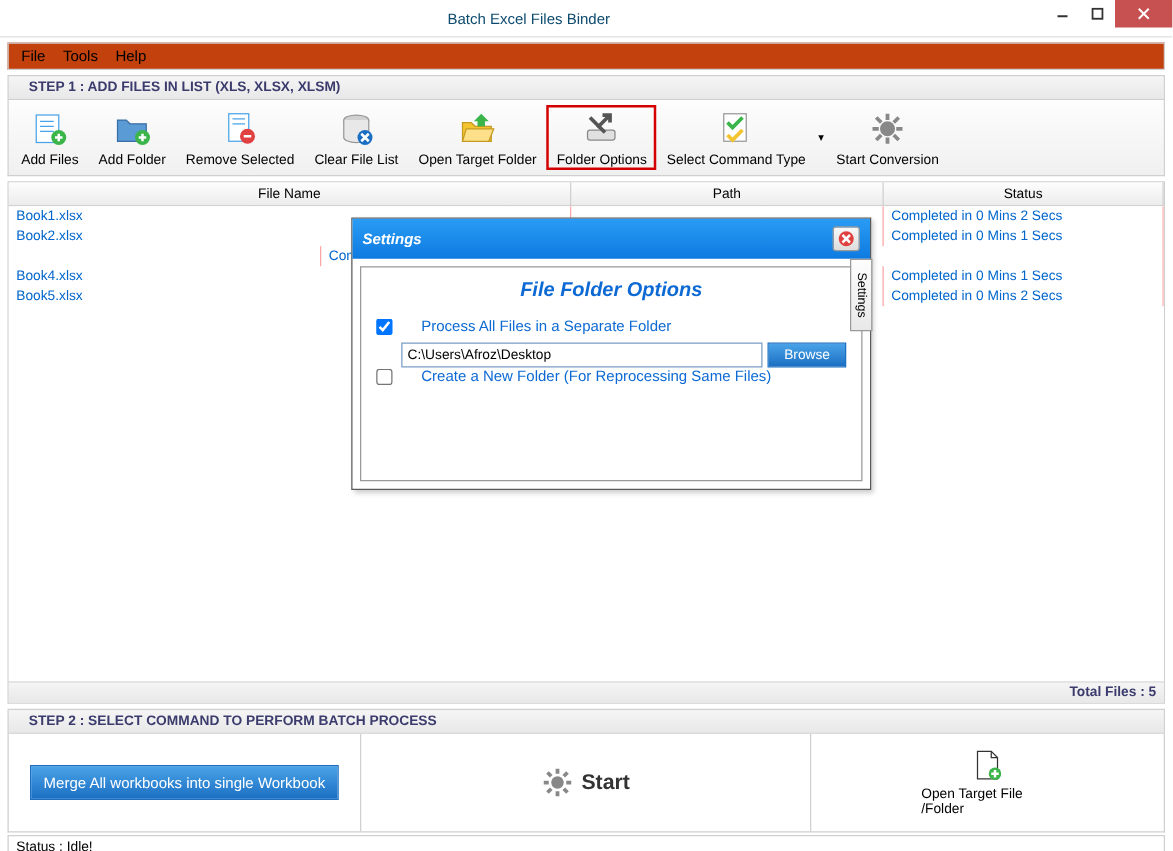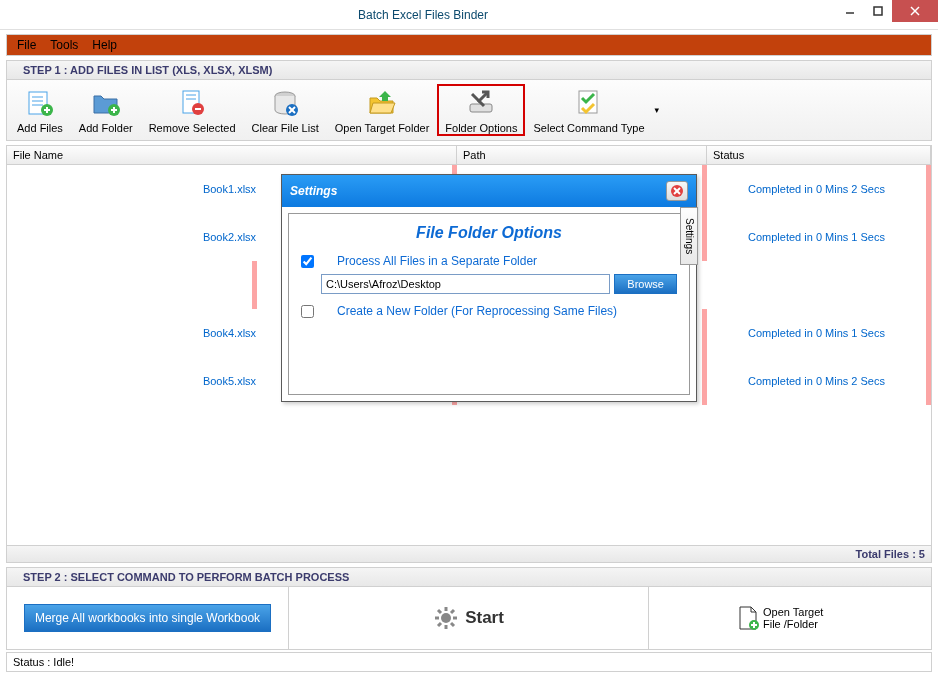--- a/index.html
+++ b/index.html
@@ -22,51 +22,51 @@
 
 
 .toolbar { margin: 0 6px; background: linear-gradient(#fdfdfd,#f0f0f0); border: 1px solid #d0d0d0; border-top: none; display: flex; padding: 4px 2px; }
 .tool-btn { display: flex; flex-direction: column; align-items: center; justify-content: flex-end; padding: 2px 8px; font-size: 11px; color: #000; cursor: pointer; gap: 2px; }
 .tool-btn .icon-wrap { height: 34px; display: flex; align-items: center; justify-content: center; }
 .tool-btn.highlighted { border: 2px solid #d40000; padding: 0 6px; }
 .tool-dropdown-caret { align-self: center; font-size: 9px; margin: 0 2px; }
 
 
 .grid-wrap { margin: 4px 6px 0; border: 1px solid #d0d0d0; }
-.grid-head { display: flex; background: linear-gradient(#fdfdfd,#ececec); border-bottom: 1px solid #d0d0d0; font-size: 11px; }
+.grid-head { display: flex; background: linear-gradient(#fdfdfd,#ececec); border-bottom: 1px solid #d0d0d0; font-size: 11px; text-align: center; }
 .grid-head .col { padding: 3px 6px; border-right: 1px solid #d0d0d0; }
 .col-fn { width: 450px; }
 .col-path { width: 250px; }
 .col-status { flex: 1; }
 .grid-body { height: 380px; overflow: hidden; position: relative; background: #fff; }
 .grid-row { display: flex; font-size: 11px; }
-.grid-row .cell { padding: 18px 6px; color: #0066cc; border-right: 5px solid #fca5a5; text-align: center; }
+.grid-row .cell { padding: 2px 6px; color: #0066cc; border-right: 1px solid #fca5a5; }
 .tot-files { text-align: right; font-size: 11px; font-weight: bold; color: #3b3b6d; padding: 2px 6px; background: linear-gradient(#f5f5f5,#e8e8e8); border-top: 1px solid #d0d0d0; }
 
 
 .action-row { margin: 0 6px; display: flex; border: 1px solid #d0d0d0; border-top: none; }
 .action-cell { border-right: 1px solid #d0d0d0; display: flex; align-items: center; justify-content: center; padding: 8px; }
 .action-cell:last-child { border-right: none; }
 .merge-btn { background: linear-gradient(#4aa3e8,#1b6fc2); color: #fff; font-size: 12px; padding: 6px 10px; border: 1px solid #1b6fc2; cursor: pointer; }
 .start-btn { font-size: 17px; font-weight: bold; color: #333; display: flex; align-items: center; gap: 6px; cursor: pointer; padding: 10px 120px; }
-.open-target-btn { font-size: 11px; display: flex; align-items: center; gap: 4px; cursor: pointer; padding: 4px 80px; }
+.open-target-btn { font-size: 11px; display: flex; flex-direction: column; align-items: center; gap: 4px; cursor: pointer; padding: 4px 80px; }
 
 
 .statusbar { margin: 2px 6px 0; border: 1px solid #d0d0d0; background: #fff; font-size: 11px; padding: 3px 6px; }
 
 
 .dialog { position: absolute; left: 281px; top: 174px; width: 416px; background: #fff; border: 1px solid #5a5a5a; box-shadow: 2px 2px 4px rgba(0,0,0,0.2); }
 .dialog-title { background: linear-gradient(#2a9cf5,#0d7ae0); color: #fff; font-weight: bold; font-size: 12px; padding: 6px 8px; display: flex; align-items: center; font-style: italic; }
 .dialog-title .dt-text { flex: 1; }
 .dialog-close { width: 22px; height: 20px; background: linear-gradient(#f8f8f8,#ddd); border: 1px solid #999; border-radius: 3px; display: flex; align-items: center; justify-content: center; }
 .dialog-body { padding: 6px; }
 .dialog-inner { border: 1px solid #999; padding: 10px 12px 70px; }
 .dialog-heading { text-align: center; color: #0d6ad4; font-size: 16px; font-weight: 600; margin-bottom: 12px; font-style: italic; }
 .chk-row { display: flex; align-items: center; gap: 23px; font-size: 12px; color: #0d6ad4; margin-bottom: 6px; }
-.path-row { display: flex; gap: 4px; margin-left: 20px; margin-bottom: 10px; }
+.path-row { display: flex; gap: 4px; margin-left: 20px; }
 .path-row input { flex: 1; font-size: 11px; padding: 3px 4px; border: 1px solid #7a9cc6; }
 .browse-btn { background: linear-gradient(#4aa3e8,#1b6fc2); color: #fff; border: 1px solid #1b6fc2; font-size: 11px; padding: 3px 12px; cursor: pointer; }
 .dialog-side-tab { position: absolute; right: -2px; top: 32px; width: 18px; height: 58px; background: linear-gradient(#fdfdfd,#e8e8e8); border: 1px solid #999; writing-mode: vertical-rl; font-size: 10px; display: flex; align-items: center; justify-content: center; }
 .dialog-btn-row { display: flex; gap: 8px; padding: 6px; border-top: 1px solid transparent; }
 .dialog-btn { flex: 1; background: linear-gradient(#fdfdfd,#e4e4e4); border: 1px solid #9a9a9a; padding: 8px; font-size: 13px; display: flex; align-items: center; justify-content: center; gap: 6px; cursor: pointer; }
 
 svg { display: block; }
 
 input[type=checkbox] { width: 13px; height: 13px; }
 </style>
@@ -178,20 +178,38 @@
     <div class="icon-wrap">
         <svg width="30" height="30">
           <rect x="5" y="3" width="18" height="22" fill="#fff" stroke="#999"></rect>
           <path d="M8 10 L12 14 L20 6" fill="none" stroke="#3bb54a" stroke-width="3"></path>
           <path d="M8 20 L12 24 L20 16" fill="none" stroke="#f4c430" stroke-width="3"></path>
         </svg>
       </div>
     <span>Select Command Type</span>
   </div>
   <span class="tool-dropdown-caret">▾</span>
+  <div class="tool-btn">
+    <div class="icon-wrap">
+        <svg width="30" height="30">
+          <circle cx="15" cy="15" r="6" fill="#888"></circle>
+          <g stroke="#888" stroke-width="3">
+            <line x1="15" y1="3" x2="15" y2="8"></line>
+            <line x1="15" y1="22" x2="15" y2="27"></line>
+            <line x1="3" y1="15" x2="8" y2="15"></line>
+            <line x1="22" y1="15" x2="27" y2="15"></line>
+            <line x1="6" y1="6" x2="10" y2="10"></line>
+            <line x1="20" y1="20" x2="24" y2="24"></line>
+            <line x1="24" y1="6" x2="20" y2="10"></line>
+            <line x1="10" y1="20" x2="6" y2="24"></line>
+          </g>
+        </svg>
+      </div>
+    <span>Start Conversion</span>
+  </div>
 </div>
 
 <div class="grid-wrap">
   <div class="grid-head">
     <div class="col col-fn">File Name</div>
     <div class="col col-path">Path</div>
     <div class="col col-status">Status</div>
   </div>
   <div class="grid-body" id="grid-body">
       <div class="grid-row">

